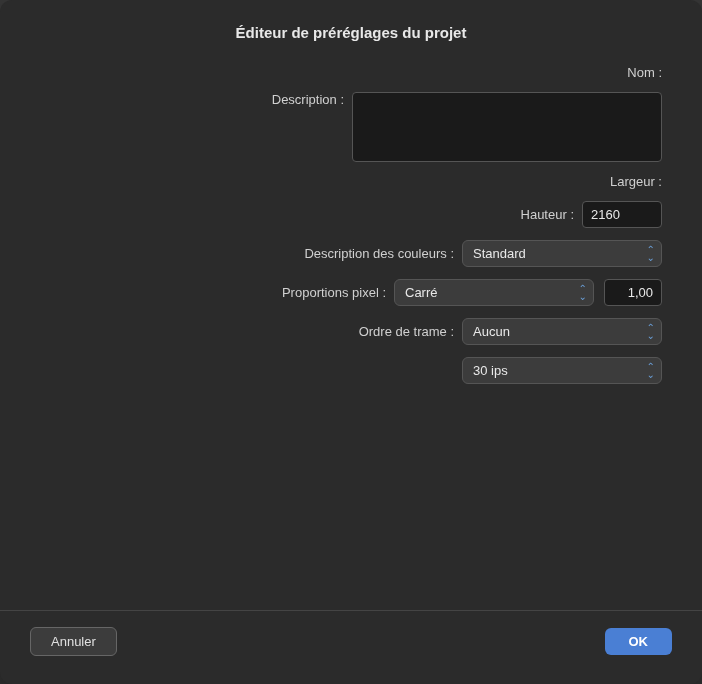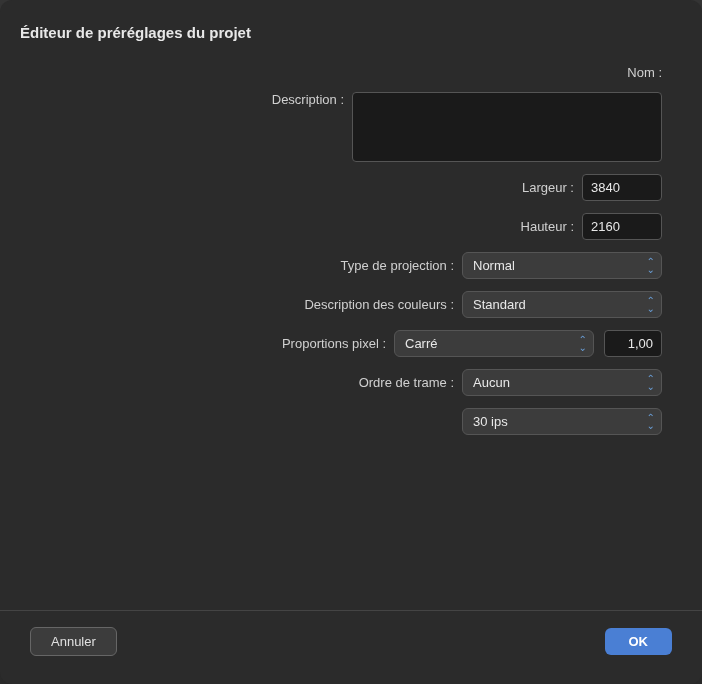--- a/index.html
+++ b/index.html
@@ -23,21 +23,21 @@
       width: 702px;
       min-height: 684px;
       padding: 24px 0 20px 0;
       display: flex;
       flex-direction: column;
       box-shadow: 0 20px 60px rgba(0,0,0,0.7);
       color: #e0e0e0;
     }
 
     .dialog-title {
-      text-align: left;
+      text-align: center;
       font-size: 15px;
       font-weight: 600;
       color: #e8e8e8;
       margin-bottom: 24px;
       padding: 0 20px;
     }
 
     .form-area {
       flex: 1;
       padding: 0 40px;
@@ -214,39 +214,27 @@
       <label class="label">Nom :</label>
     </div>
 
     <div class="form-row description-row">
       <label class="label">Description :</label>
       <textarea class="description-input" style=""></textarea>
     </div>
 
     <div class="form-row">
       <label class="label">Largeur :</label>
-      <input class="number-input" type="text" value="3840" style="">
     </div>
 
     <div class="form-row">
       <label class="label">Hauteur :</label>
       <input class="number-input" type="text" value="2160" style="">
     </div>
 
-    <div class="form-row">
-      <label class="label">Type de projection :</label>
-      <div class="select-wrapper">
-        <select class="select-control">
-          <option>Normal</option>
-          <option>Sphérique</option>
-          <option>Cube</option>
-        </select>
-        <div class="select-arrow"></div>
-      </div>
-    </div>
 
     <div class="form-row">
       <label class="label">Description des couleurs :</label>
       <div class="select-wrapper">
         <select class="select-control">
           <option>Standard</option>
           <option>Linéaire</option>
           <option>HDR</option>
         </select>
         <div class="select-arrow"></div>

